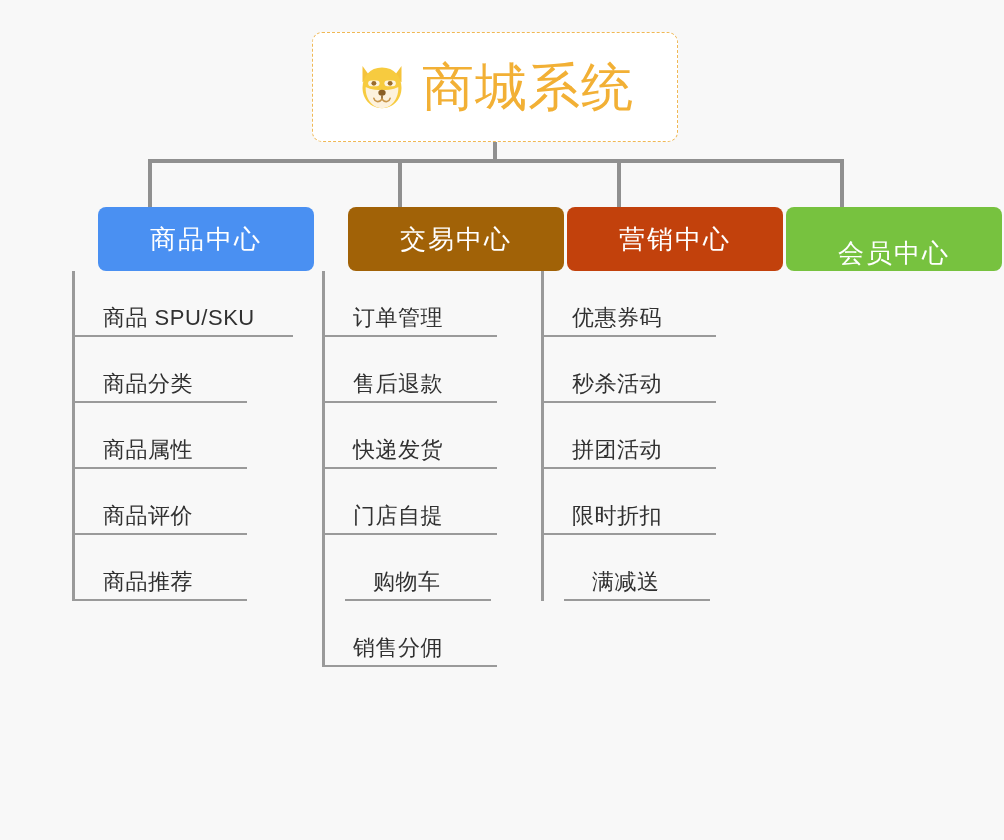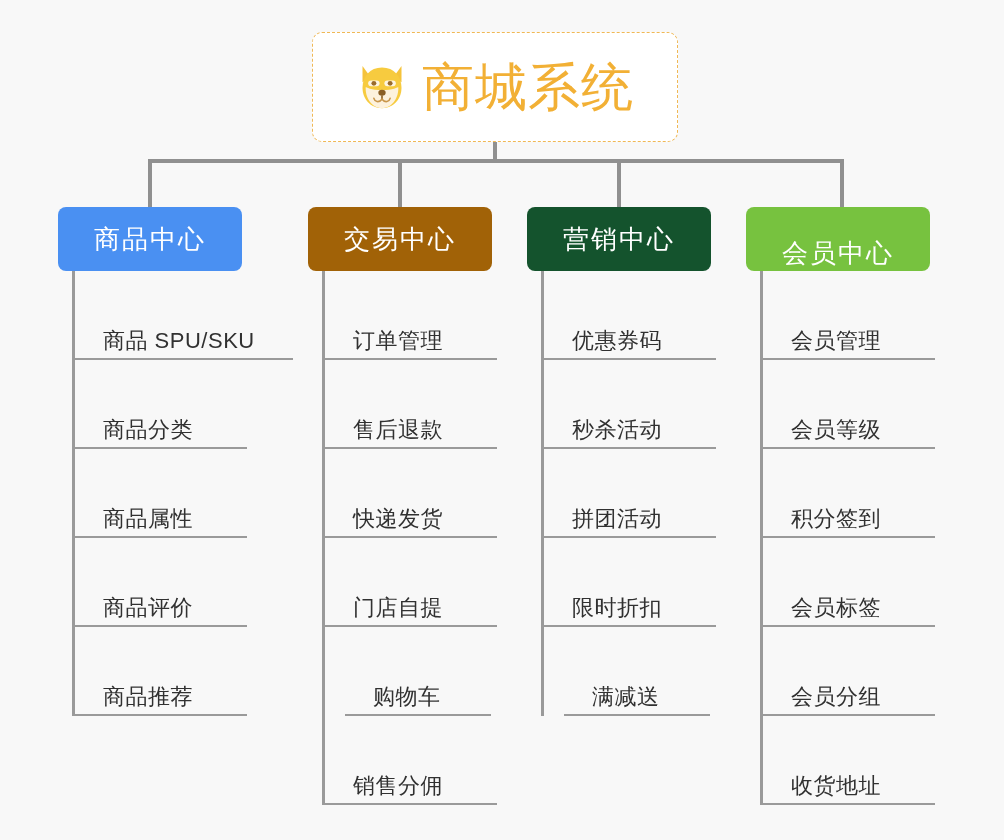--- a/index.html
+++ b/index.html
@@ -63,41 +63,42 @@
     position: absolute;
     top: 207px;
     width: 184px;
   }
   .col-0 { left: 58px;  }
   .col-1 { left: 308px; }
   .col-2 { left: 527px; }
   .col-3 { left: 746px; }
 
   .cat-box {
-    width: 184px;
+    width: 216px;
     height: 64px;
     box-sizing: border-box;
     border-radius: 8px;
     display: flex;
     align-items: center;
     justify-content: center;
     color: #ffffff;
     font-size: 26px;
     letter-spacing: 2px;
     white-space: nowrap;
+    margin-left: 40px;
   }
 
   
   .leaf-stack {
     margin-left: 14px;
     border-left: 3px solid #9a9a9a;
     padding-top: 0;
   }
   .leaf-item {
-    height: 89px;
+    height: 66px;
     box-sizing: border-box;
     border-bottom: 2px solid #9a9a9a;
     display: flex;
     align-items: flex-end;
     padding-left: 28px;
     padding-bottom: 4px;
     white-space: nowrap;
   }
   .leaf-label {
     font-size: 22px;
@@ -183,21 +184,21 @@
       <div class="leaf-item w-short">
           <span class="leaf-label">购物车</span>
         </div>
       <div class="leaf-item w-med">
           <span class="leaf-label">销售分佣</span>
         </div>
     </div>
   </div>
 
   <div class="column col-2">
-    <div class="cat-box" style="background:#14532d;">
+    <div class="cat-box" style="background:#c2410c;">
       <span>营销中心</span>
     </div>
     <div class="leaf-stack">
       <div class="leaf-item w-med">
           <span class="leaf-label">优惠券码</span>
         </div>
       <div class="leaf-item w-med">
           <span class="leaf-label">秒杀活动</span>
         </div>
       <div class="leaf-item w-med">
@@ -209,35 +210,15 @@
       <div class="leaf-item w-short">
           <span class="leaf-label">满减送</span>
         </div>
     </div>
   </div>
 
   <div class="column col-3">
     <div class="cat-box" style="background:#77c23f;align-items:flex-end;">
       <span>会员中心</span>
     </div>
-    <div class="leaf-stack">
-      <div class="leaf-item w-med">
-          <span class="leaf-label">会员管理</span>
-        </div>
-      <div class="leaf-item w-med">
-          <span class="leaf-label">会员等级</span>
-        </div>
-      <div class="leaf-item w-med">
-          <span class="leaf-label">积分签到</span>
-        </div>
-      <div class="leaf-item w-med">
-          <span class="leaf-label">会员标签</span>
-        </div>
-      <div class="leaf-item w-med">
-          <span class="leaf-label">会员分组</span>
-        </div>
-      <div class="leaf-item w-med">
-          <span class="leaf-label">收货地址</span>
-        </div>
-    </div>
   </div>
 
 </div>
 
 </body></html>

